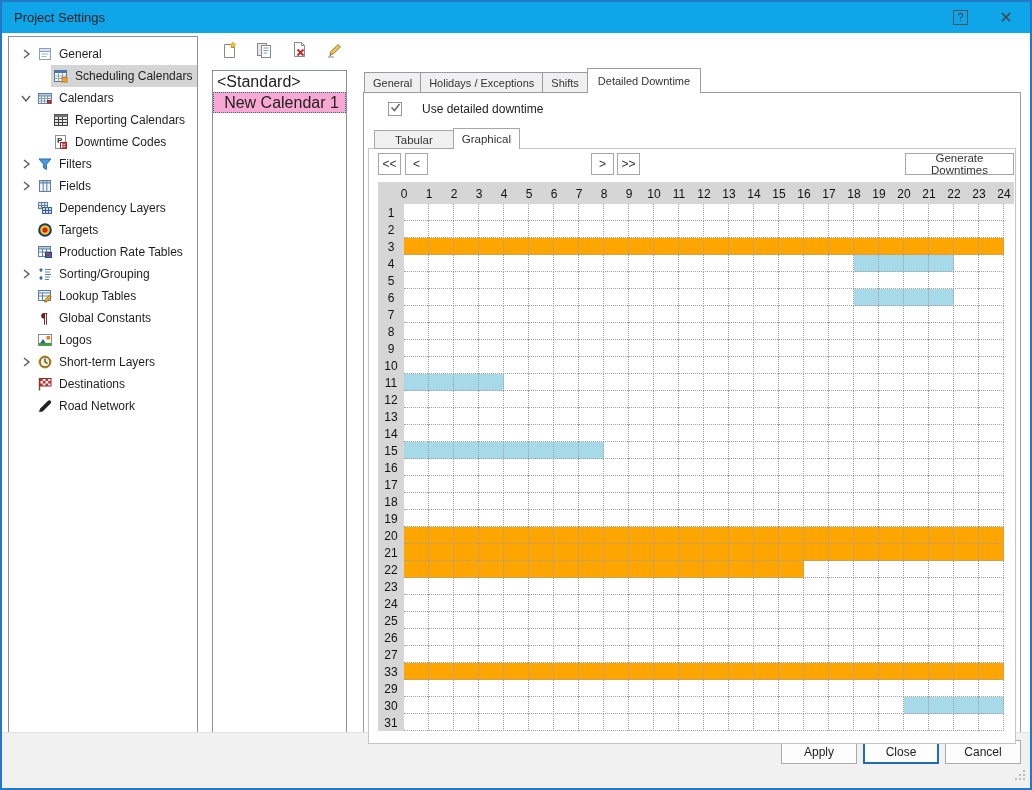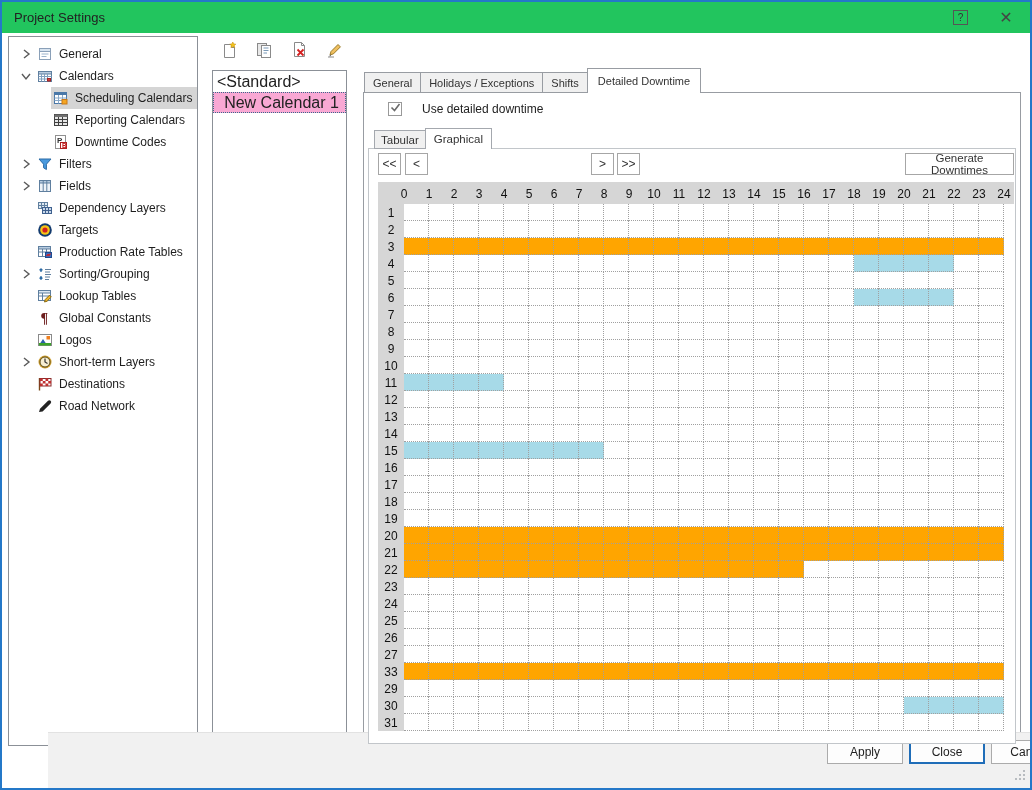--- a/index.html
+++ b/index.html
@@ -1,21 +1,21 @@
 <!DOCTYPE html>
 <html><head>
 <meta charset="utf-8">
 <style>
   * { margin:0; padding:0; box-sizing:border-box; }
   body { background:#cfcfcf; font-family:"Liberation Sans", sans-serif; }
   .window { position:relative; width:1032px; height:790px; background:#fff;
             border:2px solid #2478c8; overflow:hidden; font-size:12px; color:#222; }
 
   
-  .titlebar { position:absolute; top:0; left:0; right:0; height:31px; background:#22c55e; }
+  .titlebar { position:absolute; top:0; left:0; right:0; height:31px; background:#0ea5e9; }
   .title { position:absolute; left:12px; top:8px; font-size:13px; color:#222; }
   .help-btn { position:absolute; right:62px; top:8px; width:15px; height:15px;
               border:1px solid #555; font-size:10px; display:flex; align-items:center;
               justify-content:center; color:#333; cursor:default; }
   .close-btn { position:absolute; right:13px; top:4px; font-size:16px; color:#444;
                width:22px; height:22px; display:flex; align-items:center; justify-content:center; }
 
   
   .sidebar { position:absolute; left:6px; top:34px; width:190px; height:710px;
              border:1px solid #8b9097; background:#fff; padding-top:6px; overflow:hidden; }
@@ -47,21 +47,21 @@
          display:flex; align-items:center; font-size:11px; color:#333; margin-right:-1px; }
   .tab.active { height:23px; background:#fff; border-bottom:none; z-index:5; position:relative; padding:12px 10px; }
 
   .checkbox-row { position:absolute; left:386px; top:100px; display:flex; align-items:center;
                   gap:20px; font-size:12px; z-index:3; }
   .cb { width:14px; height:14px; border:1px solid #999; background:#fff;
         display:flex; align-items:center; justify-content:center; }
 
   .subtabs { position:absolute; left:372px; top:126px; height:21px; display:flex;
              align-items:flex-end; z-index:4; }
-  .subtab { height:19px; border:1px solid #a4a8ae; background:#f0f0f0; padding:0 6px;
+  .subtab { height:19px; border:1px solid #a4a8ae; background:#f0f0f0; padding:0 20px;
             display:flex; align-items:center; font-size:11.5px; color:#333; margin-right:-1px; }
   .subtab.active { height:21px; background:#fff; border-bottom:none; z-index:5; position:relative; padding:0 8px; }
 
   .inner-panel { position:absolute; left:366px; top:146px; width:648px; height:596px;
                  border:1px solid #c2c6ca; background:#fff; z-index:1; }
 
   
   .nav-btn, .gen-btn { position:absolute; top:151px; height:22px; border:1px solid #a6a6a6;
               background:#fff; font-size:12px; color:#333; z-index:2;
               display:flex; align-items:center; justify-content:center; font-family:inherit; }
@@ -84,21 +84,21 @@
                display:flex; align-items:center; justify-content:center; }
   .row-body { position:relative; flex:1; display:flex; background:#fff; }
   .hour-cell { width:25px; height:17px; flex:none; border-right:1px dotted #a0a0a0;
                position:relative; z-index:2; }
   .bar { position:absolute; top:0; height:17px; z-index:1; }
   .hline { position:absolute; left:0; width:600px; bottom:0; height:1px;
            border-bottom:1px dotted #a0a0a0; z-index:3; pointer-events:none; }
 
   
   .footer { position:absolute; left:0; right:0; bottom:0; height:56px; background:#f1f1f1;
-            border-top:1px solid #e2e2e2;margin-left:46px; }
+            border-top:1px solid #e2e2e2; }
   .btn { position:absolute; top:7px; width:76px; height:24px; border:1px solid #ababab;
          background:#fdfdfd; font-size:12px; color:#222; font-family:inherit;
          display:flex; align-items:center; justify-content:center; }
   .btn-apply { left:779px; }
   .btn-close { left:861px; border:2px solid #1f6db8; }
   .btn-cancel{ left:943px; }
   .grip { position:absolute; right:3px; bottom:3px; z-index:6; }
 </style>
 </head>
 <body>
@@ -127,49 +127,49 @@
             <svg width="16" height="16" viewBox="0 0 16 16">
               <rect x="2.5" y="2.5" width="11" height="11" fill="#fff" stroke="#8aa0b8"></rect>
               <rect x="2.5" y="2.5" width="11" height="3" fill="#d8e4f0" stroke="#8aa0b8"></rect>
               <line x1="4.5" y1="8" x2="11.5" y2="8" stroke="#9db4cc"></line>
               <line x1="4.5" y1="10.5" x2="9.5" y2="10.5" stroke="#9db4cc"></line>
             </svg>
           </span>
           <span class="tree-label">General</span>
         </span>
       </div>
+      <div class="tree-item lvl1">
+        <span class="core selected">
+          <span class="ic">
+            <svg width="16" height="16" viewBox="0 0 16 16">
+              <rect x="1.5" y="2.5" width="12" height="11" fill="#fff" stroke="#4a78a8"></rect>
+              <rect x="1.5" y="2.5" width="12" height="2.5" fill="#4a78a8"></rect>
+              <path d="M5.5 5v8.5M9.5 5v8.5M1.5 8h12M1.5 10.5h12" stroke="#88a8c8" fill="none"></path>
+              <rect x="9" y="9.5" width="5" height="4.5" fill="#f5a623" stroke="#c87818"></rect>
+            </svg>
+          </span>
+          <span class="tree-label">Scheduling Calendars</span>
+        </span>
+      </div>
       <div class="tree-item">
         <span class="expander">
           <svg width="10" height="10" viewBox="0 0 10 10">
             <path d="M1 3l4 5 4-5" fill="none" stroke="#5a5a5a" stroke-width="1.4"></path>
           </svg>
         </span>
         <span class="core">
           <span class="ic">
             <svg width="16" height="16" viewBox="0 0 16 16">
               <rect x="1.5" y="3.5" width="13" height="10" fill="#fff" stroke="#5f7f9f"></rect>
               <rect x="1.5" y="3.5" width="13" height="2.5" fill="#b8cce0" stroke="#5f7f9f"></rect>
               <path d="M4.5 6v7.5M7.5 6v7.5M10.5 6v7.5M1.5 8.5h13M1.5 11h13" stroke="#7f9fbf" fill="none"></path>
               <rect x="10.5" y="10.5" width="3" height="2.5" fill="#d24040" stroke="#a02020"></rect>
             </svg>
           </span>
           <span class="tree-label">Calendars</span>
-        </span>
-      </div>
-      <div class="tree-item lvl1">
-        <span class="core selected">
-          <span class="ic">
-            <svg width="16" height="16" viewBox="0 0 16 16">
-              <rect x="1.5" y="2.5" width="12" height="11" fill="#fff" stroke="#4a78a8"></rect>
-              <rect x="1.5" y="2.5" width="12" height="2.5" fill="#4a78a8"></rect>
-              <path d="M5.5 5v8.5M9.5 5v8.5M1.5 8h12M1.5 10.5h12" stroke="#88a8c8" fill="none"></path>
-              <rect x="9" y="9.5" width="5" height="4.5" fill="#f5a623" stroke="#c87818"></rect>
-            </svg>
-          </span>
-          <span class="tree-label">Scheduling Calendars</span>
         </span>
       </div>
       <div class="tree-item lvl1">
         <span class="core">
           <span class="ic">
             <svg width="16" height="16" viewBox="0 0 16 16">
               <rect x="1.5" y="2.5" width="13" height="11" fill="#e6e6e6" stroke="#404040"></rect>
               <rect x="1.5" y="2.5" width="13" height="2.5" fill="#707070"></rect>
               <path d="M5.5 5v8.5M9.5 5v8.5M1.5 7.5h13M1.5 10.5h13" stroke="#404040" fill="none"></path>
             </svg>

